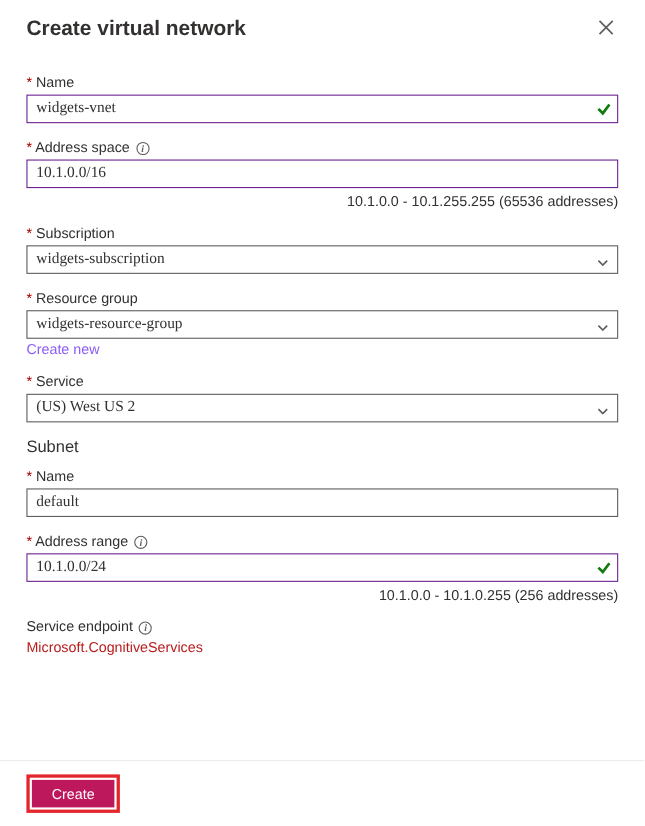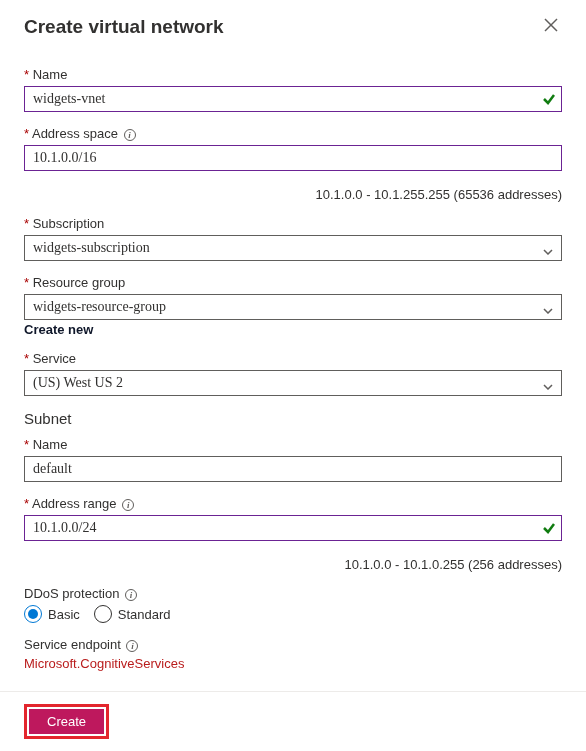--- a/index.html
+++ b/index.html
@@ -94,29 +94,28 @@
       width: 14px; height: 14px;
     }
     .check-icon svg {
       width: 14px; height: 14px; stroke: #107c10; stroke-width: 2.5; fill: none;
     }
     .input-wrap { position: relative; }
     .hint {
       text-align: right;
       font-size: 13px;
       color: #323130;
-      margin-top: 16px;
+      margin-top: 4px;
     }
     .link {
-      color: #0f172a;
+      color: #8b5cf6;
       font-size: 13px;
       cursor: pointer;
       margin-top: 2px;
       display: inline-block;
-      font-weight: bold;
     }
     .section-title {
       font-size: 15px;
       margin-top: 4px;
       margin-bottom: 10px;
     }
     .radio-row {
       display: flex;
       gap: 14px;
       margin-top: 4px;
@@ -262,33 +261,20 @@
     <label class="label"><span class="req">*</span> <span>Address range</span> <span class="info-icon">i</span></label>
     <div class="input-wrap">
       <input class="input valid" value="10.1.0.0/24" style="">
       <span class="check-icon"><svg viewBox="0 0 14 14">
             <polyline points="2,7 6,11 12,3"></polyline>
           </svg></span>
     </div>
     <div class="hint">10.1.0.0 - 10.1.0.255 (256 addresses)</div>
   </div>
 
-  <div class="field">
-    <label class="label"><span>DDoS protection</span> <span class="info-icon">i</span></label>
-    <div class="radio-row">
-      <div class="radio">
-        <span class="radio-circle checked"></span>
-        <span>Basic</span>
-      </div>
-      <div class="radio">
-        <span class="radio-circle"></span>
-        <span>Standard</span>
-      </div>
-    </div>
-  </div>
 
   <div class="field">
     <label class="label"><span>Service endpoint</span> <span class="info-icon">i</span></label>
     <div class="static-text">Microsoft.CognitiveServices</div>
   </div>
 
 
   <div class="footer">
     <span class="create-wrap">
       <button class="create-btn">Create</button>

